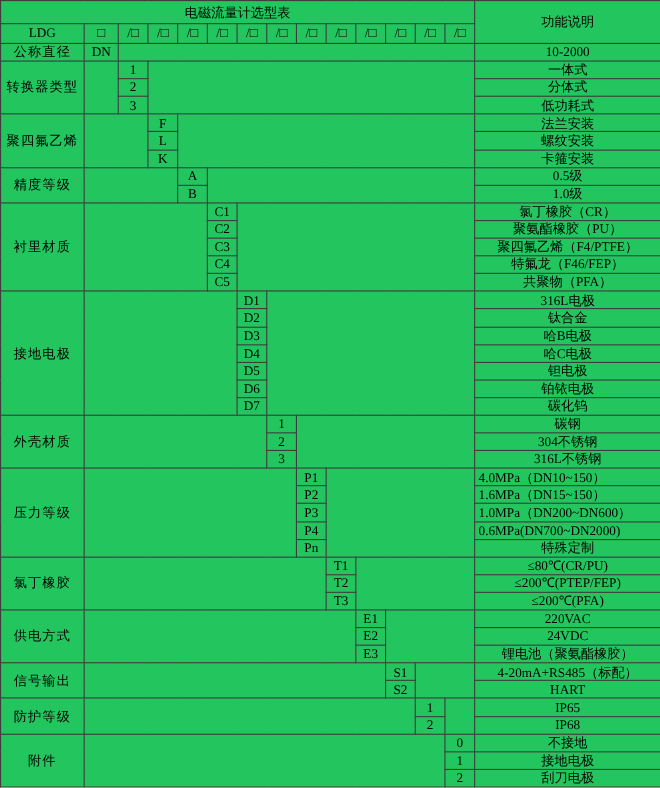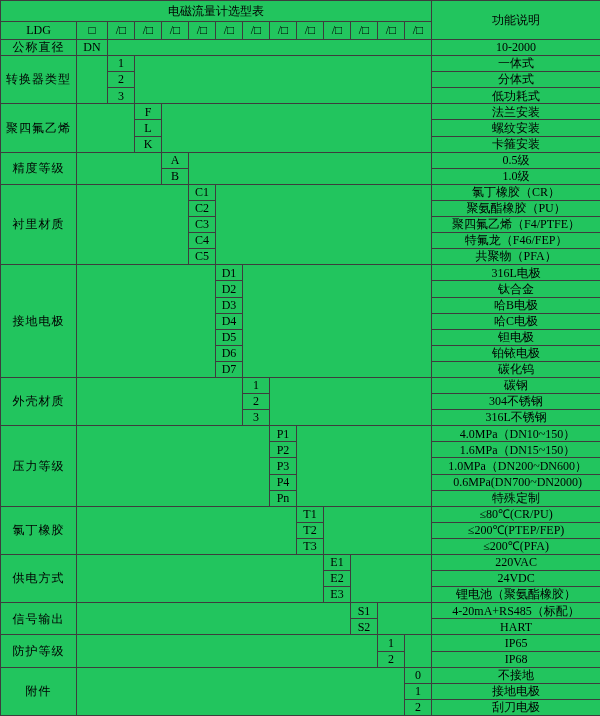--- a/index.html
+++ b/index.html
@@ -17,21 +17,21 @@
     padding:0;overflow:hidden;white-space:nowrap;
   }
   td.title-cell{font-size:14px;height:20px;}
   td.fn-header{font-size:14px;}
   tr.model-row td{height:17px;}
   td.model-prefix{text-align:left;padding-left:9px;font-size:13px;}
   td.model-slot,td.model-box{font-size:12px;}
   td.lbl{font-size:13px;letter-spacing:1px;}
   td.code{font-size:12px;}
   td.desc{font-size:12px;margin-top:36px;}
-  td.desc.left{text-align:center;padding-left:3px;}
+  td.desc.left{text-align:left;padding-left:3px;}
 </style>
 </head>
 <body>
 
 <table class="spec">
   <colgroup>
     <col style="width:76px">
     <col style="width:31px">
     <col style="width:27px">
       <col style="width:27px">

